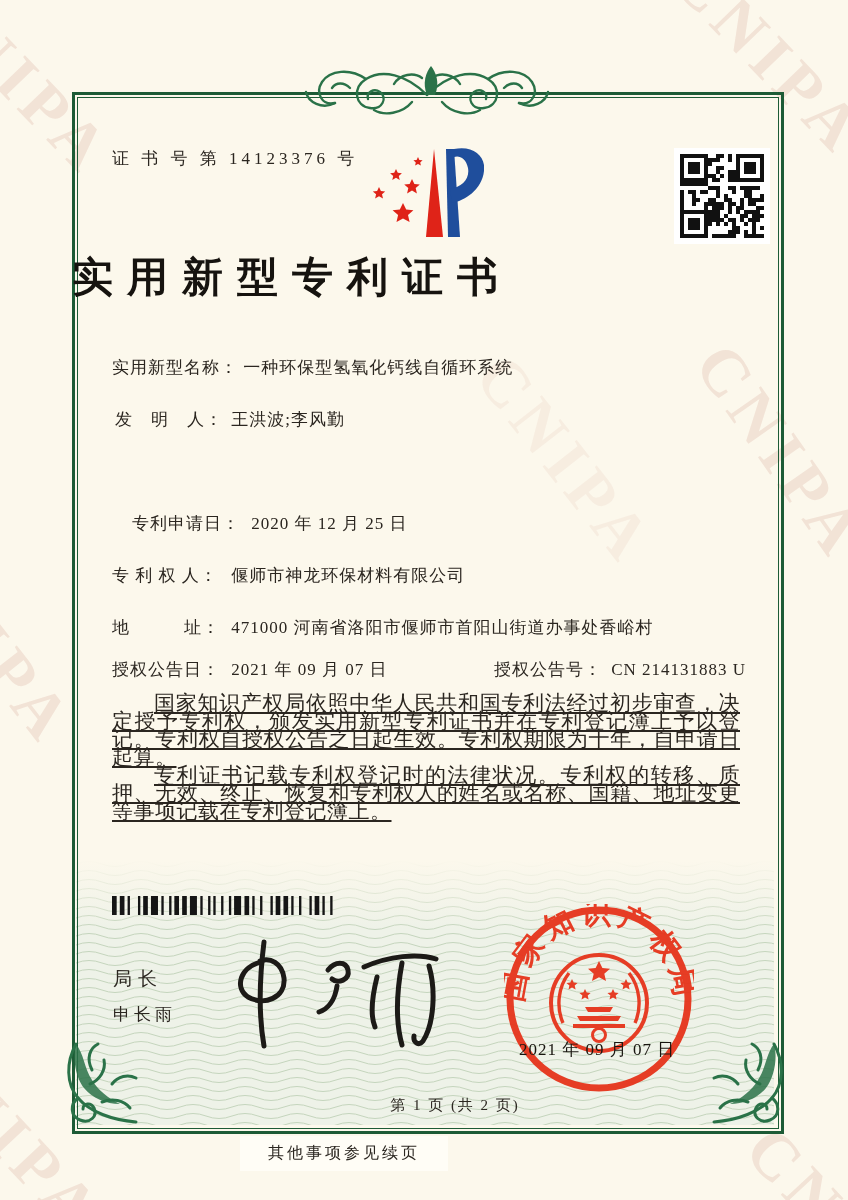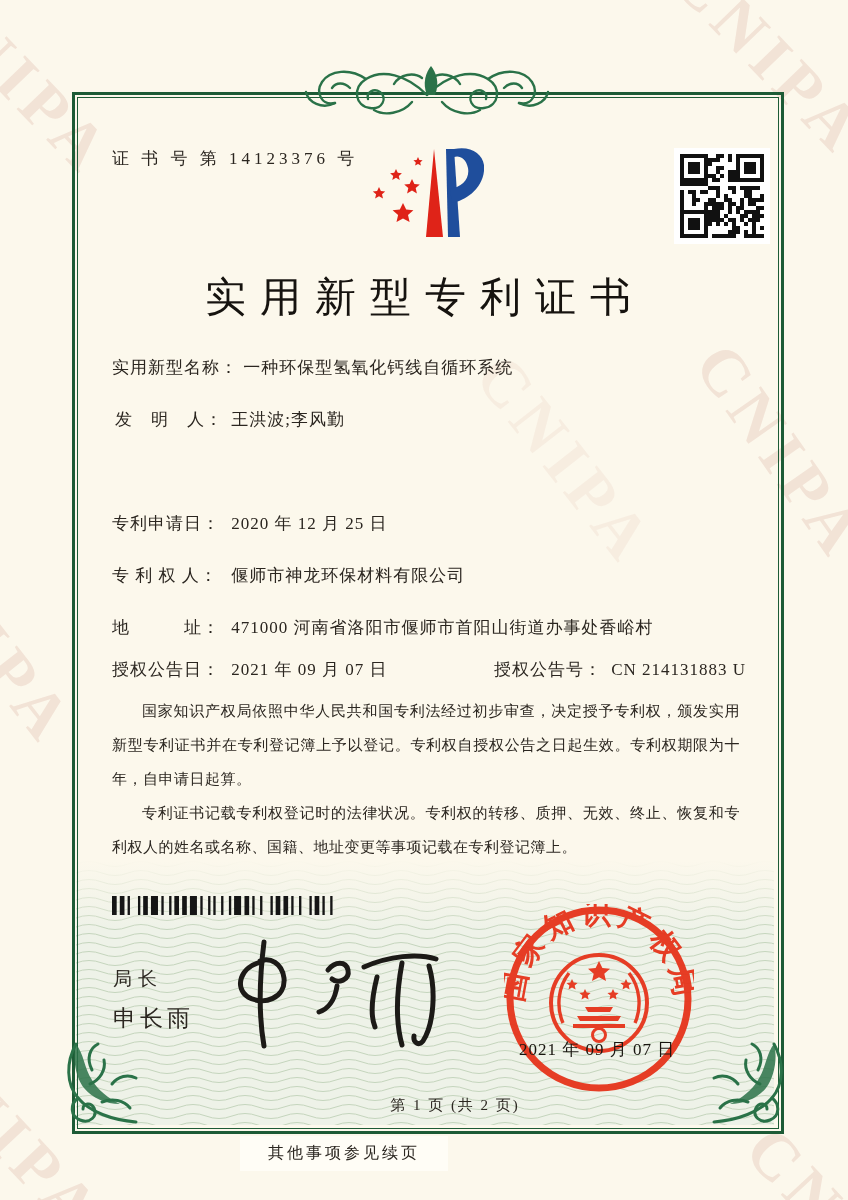--- a/index.html
+++ b/index.html
@@ -19,32 +19,32 @@
   .band-fade{position:absolute;left:0;top:0;width:100%;height:70px;
         background:linear-gradient(180deg,#fcf8ec 0%,rgba(252,248,236,0) 100%);}
   
   .orn{position:absolute;z-index:3;}
   
   .content{position:absolute;inset:0;z-index:5;}
   .cert-no{position:absolute;left:112px;top:147px;font-size:17px;letter-spacing:4px;}
   .logo{position:absolute;left:360px;top:145px;}
   .qr-wrap{position:absolute;left:674px;top:148px;width:96px;height:96px;background:#fff;}
   .qr-wrap svg{position:absolute;left:6px;top:6px;}
-  .title{position:absolute;left:72px;top:270px;width:706px;text-align:center;
-         font-size:41px;font-weight:normal;letter-spacing:14px;color:#16130f;}
+  .title{position:absolute;left:72px;top:250px;width:706px;text-align:left;
+         font-size:41px;font-weight:bold;letter-spacing:14px;color:#16130f;}
   .row{position:absolute;left:112px;font-size:17px;letter-spacing:1px;white-space:nowrap;}
   .row .lab{display:inline-block;min-width:114px;}
   .row .val{display:inline-block;}
   .grant2{position:absolute;left:338px;top:0;}
-  .paras{position:absolute;left:112px;top:694px;width:628px;font-size:15px;
-         line-height:34px;text-align:justify;letter-spacing:.5px;}
+  .paras{position:absolute;left:112px;top:694px;width:628px;font-size:21px;
+         line-height:18px;text-align:justify;letter-spacing:.5px;text-decoration:underline;}
   .paras p{margin:0;text-indent:2em;}
   .barcode{position:absolute;left:112px;top:896px;}
   .officer{position:absolute;left:113px;top:966px;font-size:19px;letter-spacing:6px;}
-  .officer2{position:absolute;left:113px;top:1003px;font-size:23px;letter-spacing:4px;}
+  .officer2{position:absolute;left:113px;top:1003px;font-size:17px;letter-spacing:4px;}
   .sig{position:absolute;left:224px;top:932px;z-index:6;}
   .seal{position:absolute;left:504px;top:904px;z-index:6;opacity:.95;}
   .seal-date{position:absolute;left:500px;top:1038px;width:194px;text-align:center;
              font-size:17px;letter-spacing:1px;color:#18150f;z-index:7;}
   .pageno{position:absolute;left:72px;top:1096px;width:766px;text-align:center;
           font-size:15px;letter-spacing:2px;z-index:6;}
   .note{position:absolute;left:0;top:1136px;width:688px;text-align:center;z-index:5;}
   .note span{display:inline-block;background:#fffdf6;padding:7px 28px;font-size:16px;
              letter-spacing:3px;}
 </style>
@@ -314,21 +314,21 @@
     <div class="title">实用新型专利证书</div>
 
     <div class="row" style="top:356px;">
       <span class="lab">实用新型名称：</span>
       <span class="val">一种环保型氢氧化钙线自循环系统</span>
     </div>
     <div class="row" style="top:408px;text-align:center;">
       <span class="lab">发　明　人：</span>
       <span class="val">王洪波;李风勤</span>
     </div>
-    <div class="row" style="top:512px;">
+    <div class="row" style="top:512px;margin-left:20px;">
       <span class="lab">专利申请日：</span>
       <span class="val">2020 年 12 月 25 日</span>
     </div>
     <div class="row" style="top:564px;">
       <span class="lab">专 利 权 人：</span>
       <span class="val">偃师市神龙环保材料有限公司</span>
     </div>
     <div class="row" style="top:616px;">
       <span class="lab">地　　　址：</span>
       <span class="val">471000 河南省洛阳市偃师市首阳山街道办事处香峪村</span>

